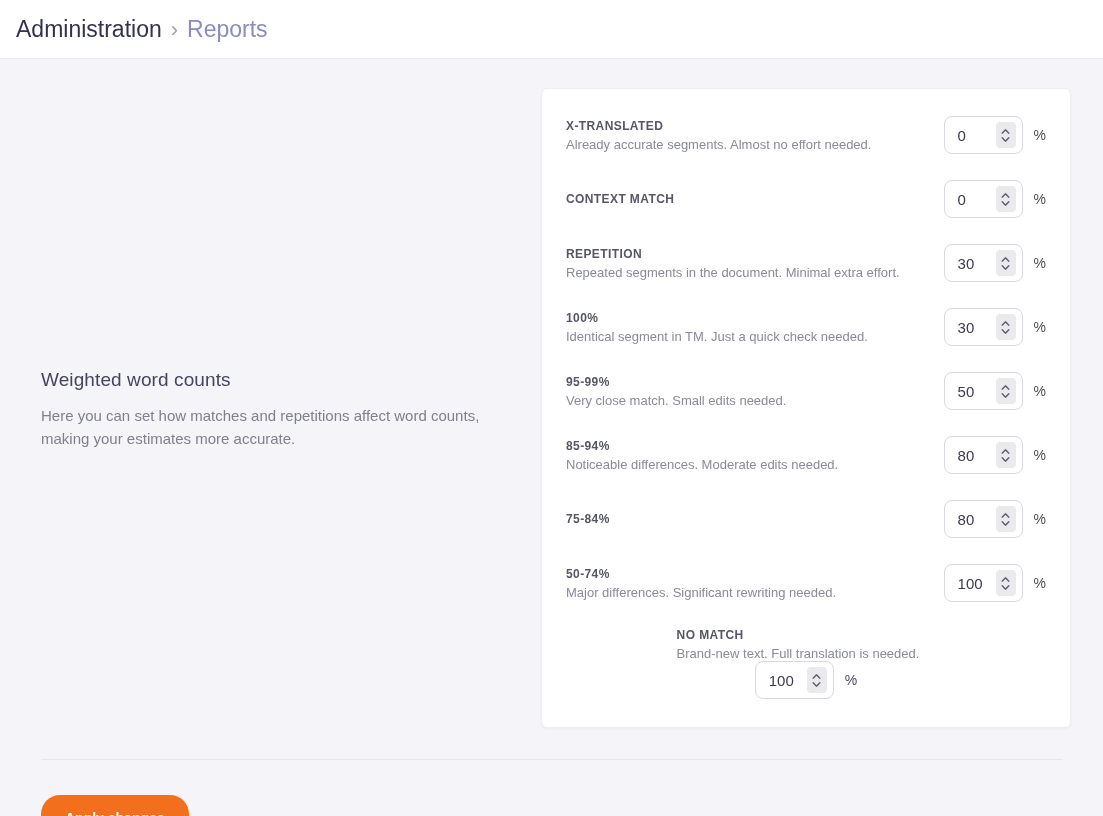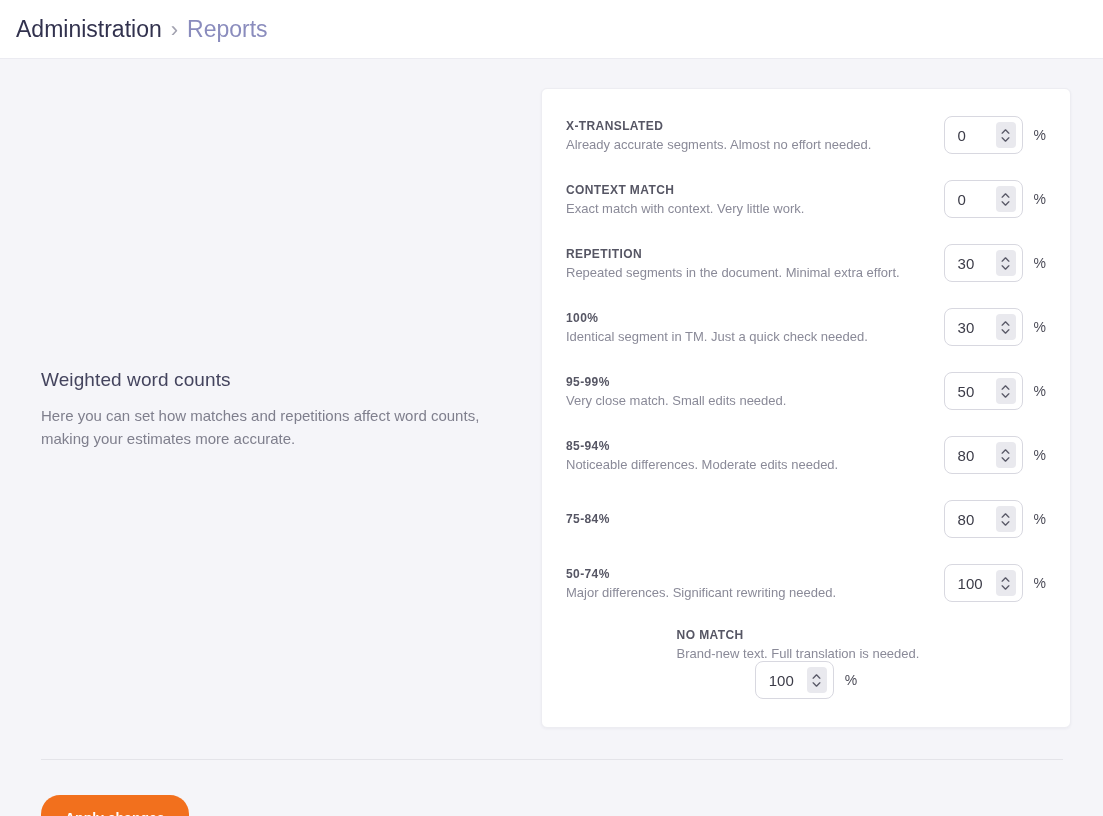--- a/index.html
+++ b/index.html
@@ -142,21 +142,20 @@
                   </svg>
         </span>
       </div>
       <span class="unit">%</span>
     </div>
   </div>
 
   <div class="w-row">
     <div class="w-text">
       <div class="w-label">CONTEXT MATCH</div>
-      <div class="w-desc">Exact match with context. Very little work.</div>
     </div>
     <div class="w-controls">
       <div class="num-wrap">
         <input class="num-input" type="text" value="0" style="">
         <span class="spinner">
           <svg width="9" height="5" viewBox="0 0 10 6">
                     <path d="M1 5 L5 1 L9 5" stroke="#5a5a68" stroke-width="1.6" fill="none" stroke-linecap="round" stroke-linejoin="round"></path>
                   </svg>
           <svg width="9" height="5" viewBox="0 0 10 6">
                     <path d="M1 1 L5 5 L9 1" stroke="#5a5a68" stroke-width="1.6" fill="none" stroke-linecap="round" stroke-linejoin="round"></path>

